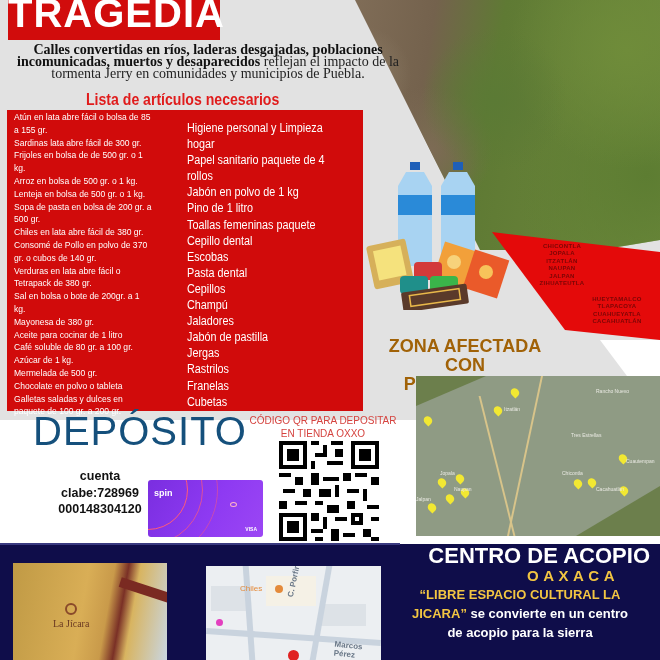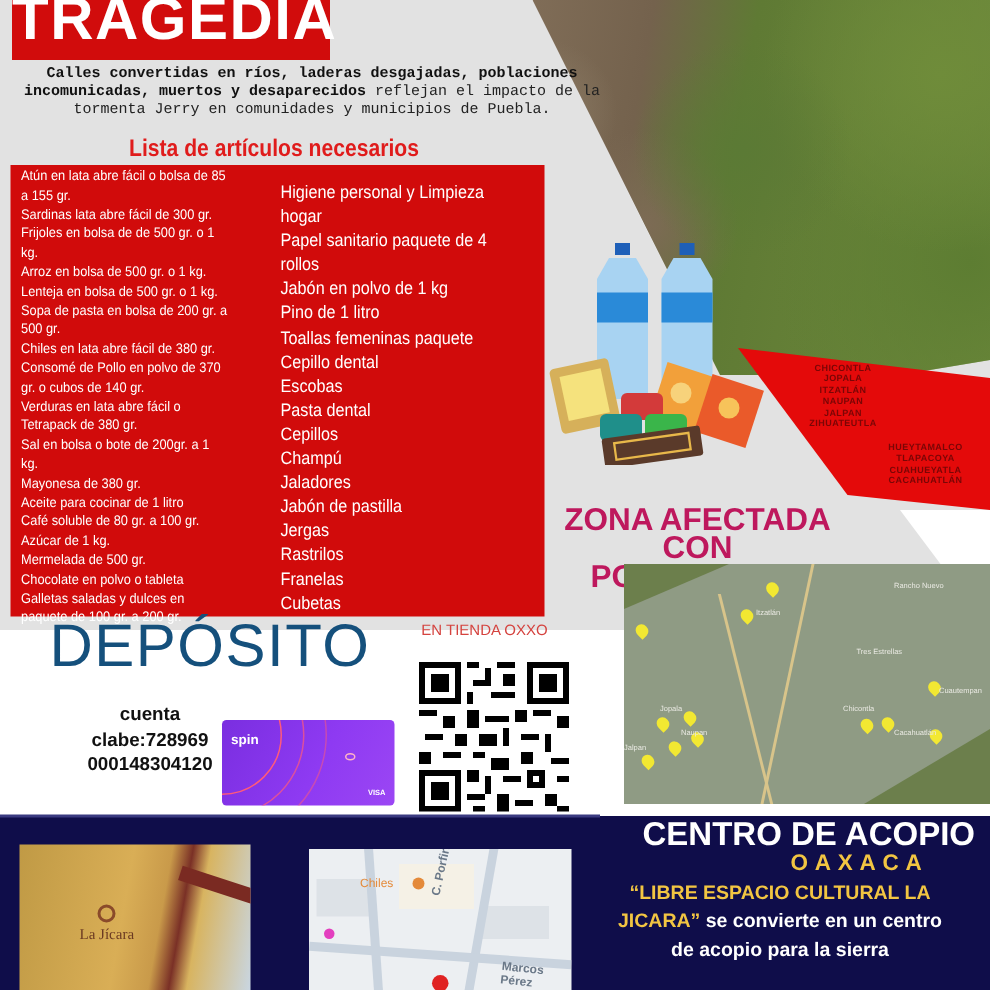--- a/index.html
+++ b/index.html
@@ -22,37 +22,37 @@
   #white-wedge { left:0; top:0; width:660px; height:420px;
     clip-path: polygon(600px 340px, 660px 340px, 660px 420px, 660px 420px);
     background:#ffffff; }
   #red-banner { left:0; top:0; width:660px; height:420px;
     clip-path: polygon(492px 232px, 660px 252px, 660px 340px, 565px 330px);
     background:#e40a0a; }
 
   #title-box { left:8px; top:0; width:212px; height:40px; background:#d10c0c; }
   #title-text { left:8px; top:-9px; width:212px; text-align:center; color:#fff;
     font-family:"Liberation Sans", sans-serif; font-weight:bold; font-size:40px; letter-spacing:1px; }
-  #subtitle { left:6px; top:44px; width:404px; text-align:center; font-size:10px; line-height:12px; color:#222;
-    font-family:Liberation Mono, monospace; }
+  #subtitle { left:6px; top:44px; width:404px; text-align:center; font-size:14px; line-height:12px; color:#222;
+    font-family:Liberation Serif, serif; }
   #subtitle b { font-weight:bold; color:#111; }
 
   #list-heading { left:86px; top:91px; color:#e01c1c; font-family:"Liberation Sans", sans-serif; font-weight:bold;
     font-size:16px; transform:scaleX(0.88); transform-origin:left; }
 
   #list-panel { left:7px; top:110px; width:356px; height:301px; background:#d10b0b; }
   .list-col { position:absolute; color:#fff; font-family:"Liberation Sans", sans-serif; }
   #food-list { left:14px; top:111px; width:150px; font-size:9.3px; line-height:12.8px; transform:scaleX(0.92); transform-origin:left top; }
   #hygiene-list { left:187px; top:120px; width:180px; font-size:12px; line-height:16.1px; transform:scaleX(0.9); transform-origin:left top; }
 
   
   #supplies { left:366px; top:150px; width:150px; height:160px; }
 
   #zone-text { left:375px; top:337px; width:180px; text-align:center; font-family:"Liberation Sans", sans-serif;
-    font-weight:bold; font-size:21px; line-height:19px; color:#be185d; }
+    font-weight:bold; font-size:18px; line-height:19px; color:#a16207; }
 
   .town-group { position:absolute; text-align:center; color:#7a0606; font-family:"Liberation Sans", sans-serif;
     font-weight:bold; font-size:6px; line-height:7.4px; letter-spacing:0.3px; }
   #towns-1 { left:527px; top:243px; width:70px; }
   #towns-2 { left:577px; top:296px; width:80px; }
 
   
   #area-map { left:416px; top:376px; width:244px; height:160px; background:#6c7f4c; overflow:hidden; }
   #map-overlay { left:0; top:0; width:244px; height:160px; background:#8f9b84;
     clip-path: polygon(0 30px, 70px 0, 244px 0, 244px 80px, 244px 110px, 160px 160px, 0 160px); }
@@ -213,20 +213,21 @@
   <div class="map-lbl" style="left:210px;top:82px;">Cuautempan</div>
   <div class="map-lbl" style="left:146px;top:94px;">Chicontla</div>
   <div class="map-lbl" style="left:180px;top:110px;">Cacahuatlán</div>
   <div class="map-lbl" style="left:24px;top:94px;">Jopala</div>
   <div class="map-lbl" style="left:38px;top:110px;">Naupan</div>
   <div class="map-lbl" style="left:0px;top:120px;">Jalpan</div>
 </div>
 
 <div id="deposit-title" class="abs">DEPÓSITO</div>
 <div id="qr-caption" class="abs">
+  <div>CÓDIGO QR PARA DEPOSITAR</div>
   <div>EN TIENDA OXXO</div>
 </div>
 <svg id="qr-code" class="abs" viewBox="0 0 25 25" shape-rendering="crispEdges">
   <rect width="25" height="25" fill="#fff"></rect>
   <g fill="#000">
     <rect x="0" y="0" width="7" height="7"></rect>
       <rect x="1" y="1" width="5" height="5" fill="#fff"></rect>
       <rect x="2" y="2" width="3" height="3"></rect>
     <rect x="18" y="0" width="7" height="7"></rect>
       <rect x="19" y="1" width="5" height="5" fill="#fff"></rect>

